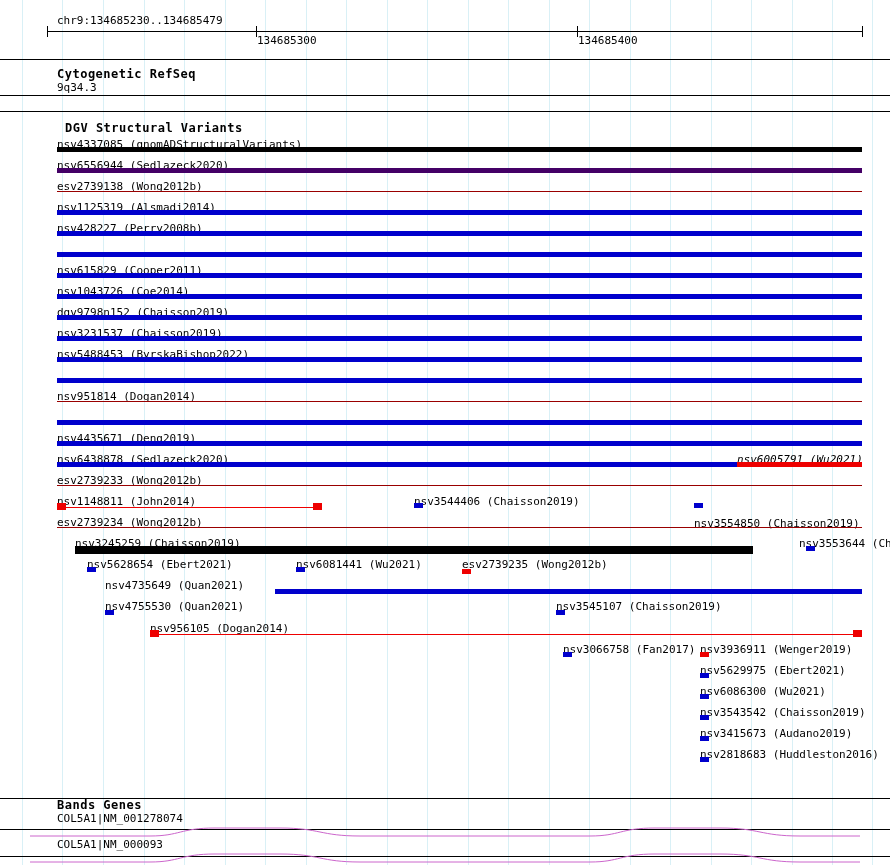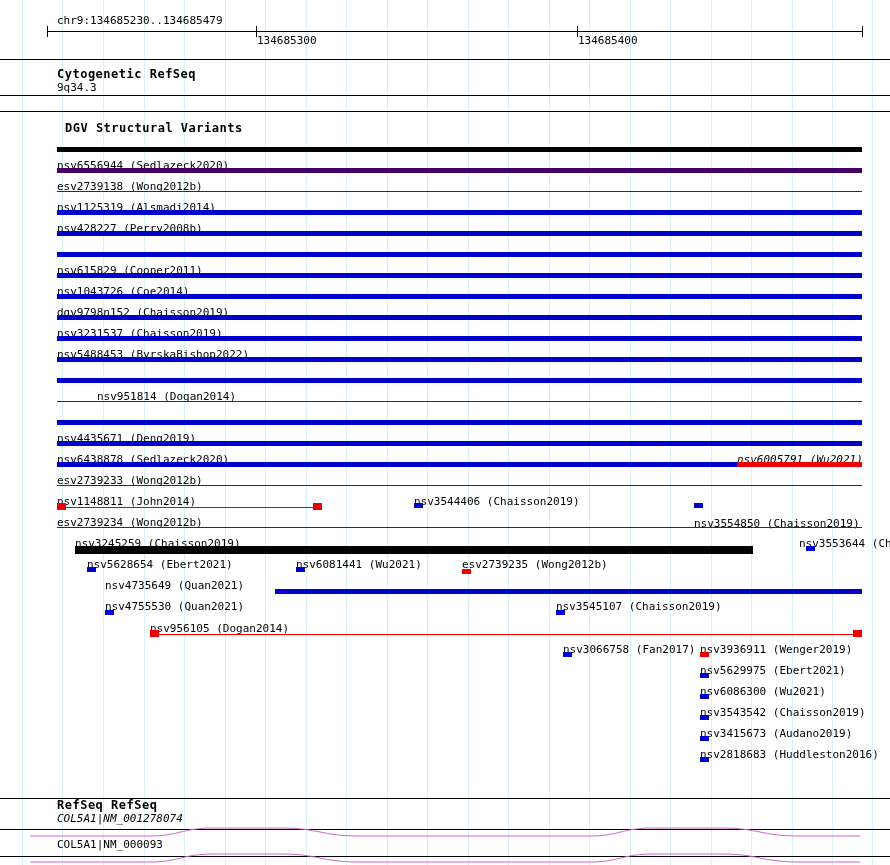--- a/index.html
+++ b/index.html
@@ -60,21 +60,22 @@
     <div class="tick" style="left:47px;top:26px;height:11px;"></div>
     <div class="tick" style="left:862px;top:26px;height:11px;"></div>
     <div class="rlabel" style="left:57px;top:14px;">chr9:134685230..134685479</div>
     <div class="tick" style="left:256px;top:26px;height:11px;"></div>
     <div class="rlabel" style="left:257px;top:34px;">134685300</div>
     <div class="tick" style="left:577px;top:26px;height:11px;"></div>
     <div class="rlabel" style="left:578px;top:34px;">134685400</div>
     <div class="sect-title" style="left:57px;top:67px;">Cytogenetic RefSeq</div>
     <div class="label" style="left:57px;top:81px;">9q34.3</div>
     <div class="sect-title" style="left:65px;top:121px;">DGV Structural Variants</div>
-    <div class="sect-title" style="left:57px;top:798px;">RefSeq RefSeq</div>
+    <div class="sect-title" style="left:57px;top:798px;">Bands Genes</div>
+    <div class="label" style="left:57px;top:138px;">nsv4337085 (gnomADStructuralVariants)</div>
     <div class="bar" style="left:57px;top:147px;width:805px;height:5px;background:#000000;"></div>
     <div class="label" style="left:57px;top:159px;">nsv6556944 (Sedlazeck2020)</div>
     <div class="bar" style="left:57px;top:168px;width:805px;height:5px;background:#440066;"></div>
     <div class="label" style="left:57px;top:180px;">esv2739138 (Wong2012b)</div>
     <div class="bar" style="left:57px;top:191px;width:805px;height:1px;background:#990000;"></div>
     <div class="label" style="left:57px;top:201px;">nsv1125319 (Alsmadi2014)</div>
     <div class="bar" style="left:57px;top:210px;width:805px;height:5px;background:#0000cc;"></div>
     <div class="label" style="left:57px;top:222px;">nsv428227 (Perry2008b)</div>
     <div class="bar" style="left:57px;top:231px;width:805px;height:5px;background:#0000cc;"></div>
     <div class="bar" style="left:57px;top:252px;width:805px;height:5px;background:#0000cc;"></div>
@@ -82,21 +83,21 @@
     <div class="bar" style="left:57px;top:273px;width:805px;height:5px;background:#0000cc;"></div>
     <div class="label" style="left:57px;top:285px;">nsv1043726 (Coe2014)</div>
     <div class="bar" style="left:57px;top:294px;width:805px;height:5px;background:#0000cc;"></div>
     <div class="label" style="left:57px;top:306px;">dgv9798n152 (Chaisson2019)</div>
     <div class="bar" style="left:57px;top:315px;width:805px;height:5px;background:#0000cc;"></div>
     <div class="label" style="left:57px;top:327px;">nsv3231537 (Chaisson2019)</div>
     <div class="bar" style="left:57px;top:336px;width:805px;height:5px;background:#0000cc;"></div>
     <div class="label" style="left:57px;top:348px;">nsv5488453 (ByrskaBishop2022)</div>
     <div class="bar" style="left:57px;top:357px;width:805px;height:5px;background:#0000cc;"></div>
     <div class="bar" style="left:57px;top:378px;width:805px;height:5px;background:#0000cc;"></div>
-    <div class="label" style="left:57px;top:390px;margin-left:40px;">nsv951814 (Dogan2014)</div>
+    <div class="label" style="left:57px;top:390px;">nsv951814 (Dogan2014)</div>
     <div class="bar" style="left:57px;top:401px;width:805px;height:1px;background:#990000;"></div>
     <div class="bar" style="left:57px;top:420px;width:805px;height:5px;background:#0000cc;"></div>
     <div class="label" style="left:57px;top:432px;">nsv4435671 (Deng2019)</div>
     <div class="bar" style="left:57px;top:441px;width:805px;height:5px;background:#0000cc;"></div>
     <div class="label" style="left:57px;top:453px;">nsv6438878 (Sedlazeck2020)</div>
     <div class="bar" style="left:57px;top:462px;width:805px;height:5px;background:#0000cc;"></div>
     <div class="label" style="left:737px;top:453px;font-style:italic;">nsv6005791 (Wu2021)</div>
     <div class="bar" style="left:737px;top:462px;width:125px;height:5px;background:#ee0000;"></div>
     <div class="label" style="left:57px;top:474px;">esv2739233 (Wong2012b)</div>
     <div class="bar" style="left:57px;top:485px;width:805px;height:1px;background:#990000;"></div>
@@ -137,21 +138,21 @@
     <div class="label" style="left:700px;top:664px;">nsv5629975 (Ebert2021)</div>
     <div class="bar" style="left:700px;top:673px;width:9px;height:5px;background:#0000cc;"></div>
     <div class="label" style="left:700px;top:685px;">nsv6086300 (Wu2021)</div>
     <div class="bar" style="left:700px;top:694px;width:9px;height:5px;background:#0000cc;"></div>
     <div class="label" style="left:700px;top:706px;">nsv3543542 (Chaisson2019)</div>
     <div class="bar" style="left:700px;top:715px;width:9px;height:5px;background:#0000cc;"></div>
     <div class="label" style="left:700px;top:727px;">nsv3415673 (Audano2019)</div>
     <div class="bar" style="left:700px;top:736px;width:9px;height:5px;background:#0000cc;"></div>
     <div class="label" style="left:700px;top:748px;">nsv2818683 (Huddleston2016)</div>
     <div class="bar" style="left:700px;top:757px;width:9px;height:5px;background:#0000cc;"></div>
-    <div class="gene-lbl" style="left:57px;top:812px;font-style:italic;">COL5A1|NM_001278074</div>
+    <div class="gene-lbl" style="left:57px;top:812px;">COL5A1|NM_001278074</div>
     <svg class="genewave" width="830" height="20" style="left:30px;top:824px;">
       <path d="M0,12 L120,12 C150,12 150,4 185,4 L250,4 C290,4 290,12 330,12 L560,12 C590,12 590,4 625,4 L690,4 C730,4 730,12 770,12 L830,12" stroke="#cc66cc" fill="none" stroke-width="1"></path>
     </svg>
     <div class="gene-lbl" style="left:57px;top:838px;">COL5A1|NM_000093</div>
     <svg class="genewave" width="830" height="20" style="left:30px;top:850px;">
       <path d="M0,12 L120,12 C150,12 150,4 185,4 L250,4 C290,4 290,12 330,12 L560,12 C590,12 590,4 625,4 L690,4 C730,4 730,12 770,12 L830,12" stroke="#cc66cc" fill="none" stroke-width="1"></path>
     </svg>
   </div>
 
 </body></html>

